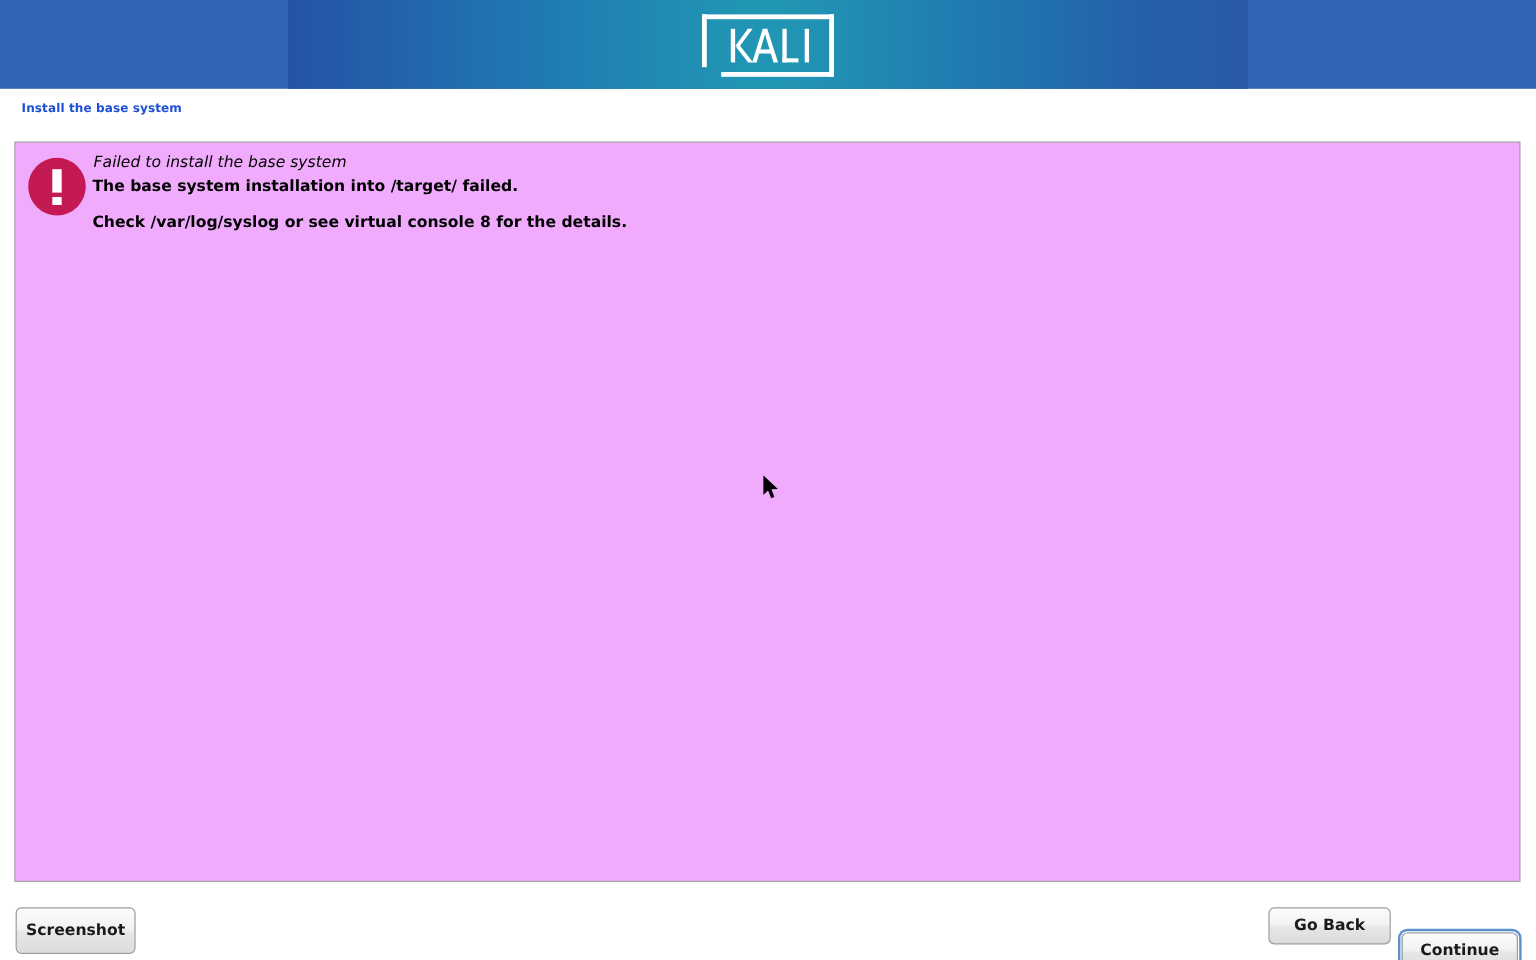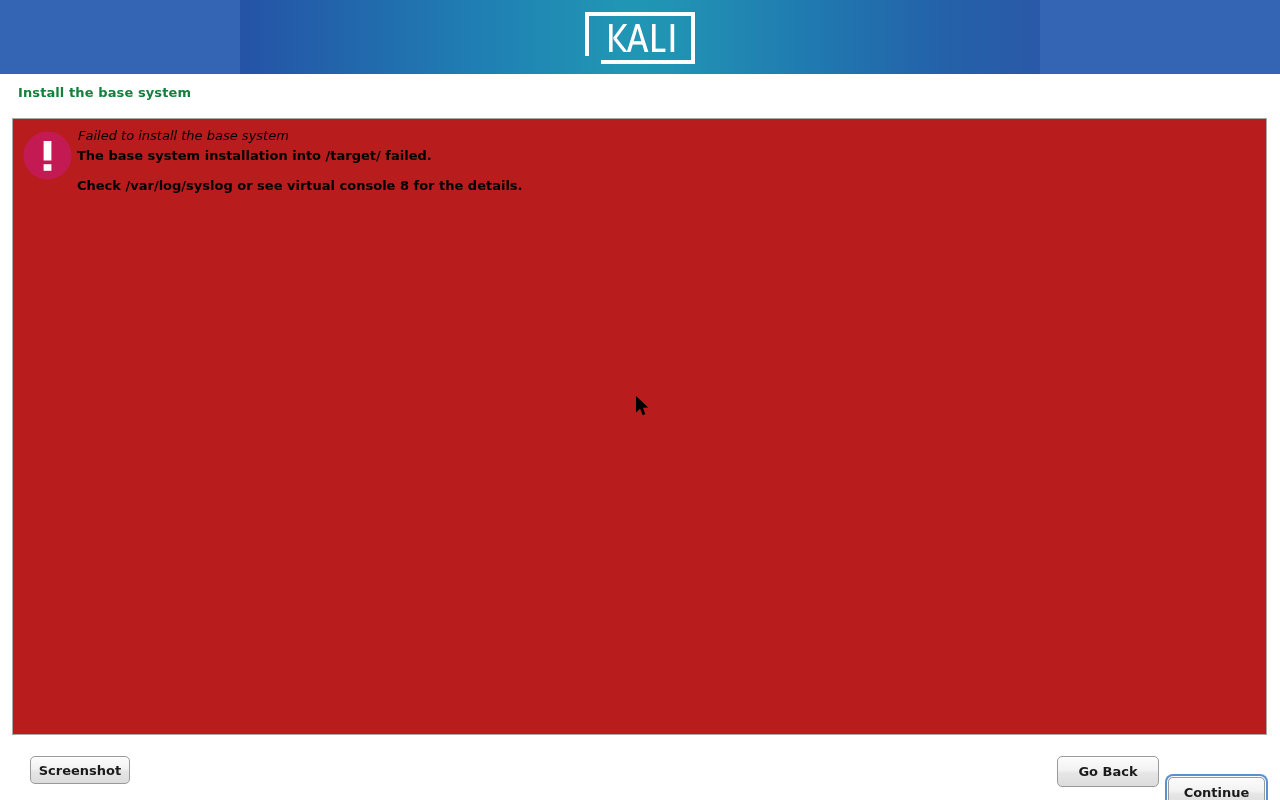--- a/index.html
+++ b/index.html
@@ -37,33 +37,33 @@
     position: absolute;
     left: 583px; top: 10px;
     width: 114px; height: 56px;
   }
   .logo-svg { display: block; width: 114px; height: 56px; }
 
   
   .step-title {
     position: absolute;
     left: 18px; top: 85px;
-    font-size: 13px;
-    font-weight: bold;
-    color: #15803d;
+    font-size: 10px;
+    font-weight: bold;
+    color: #1d4ed8;
     letter-spacing: 0.1px;
   }
 
   
   .panel {
     position: absolute;
     left: 12px; top: 118px;
     width: 1255px; height: 617px;
     border: 1px solid #a8a8a8;
-    background: #b91c1c;
+    background: #f0abfc;
     padding-left: 37px;
   }
 
   .error-row {
     position: absolute;
     left: 0; top: 0;
     width: 100%;
   }
 
   .error-icon {
@@ -113,22 +113,22 @@
     color: #1a1a1a;
     background: linear-gradient(180deg, #fcfcfc 0%, #f2f2f2 45%, #e6e6e6 55%, #dcdcdc 100%);
     border: 1px solid #9a9a9a;
     border-radius: 5px;
     cursor: pointer;
     user-select: none;
     box-shadow: 0 1px 0 rgba(255,255,255,0.8) inset;
   }
 
   #btn-screenshot {
-    left: 30px; top: 756px;
-    width: 100px; height: 28px;
+    left: 13px; top: 756px;
+    width: 100px; height: 39px;
   }
   #btn-goback {
     left: 1057px; top: 756px;
     width: 102px; height: 31px;
   }
   #btn-continue {
     left: 1168px; top: 756px;
     width: 97px; height: 31px;
     border: 1px solid #9a9a9a;
     box-shadow: 0 0 0 1px #ffffff, 0 0 0 3px #5b8fd0, 0 1px 0 rgba(255,255,255,0.8) inset;

